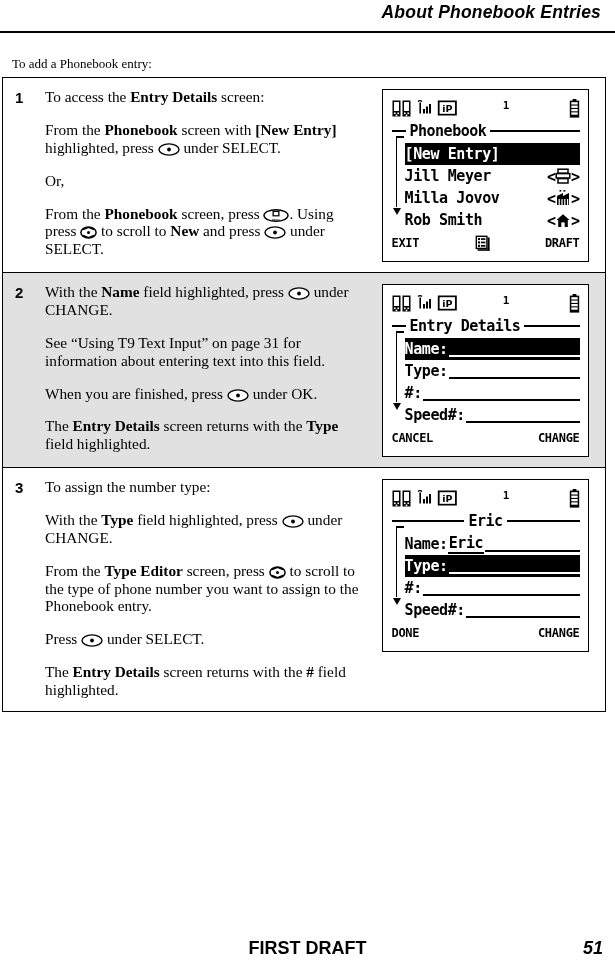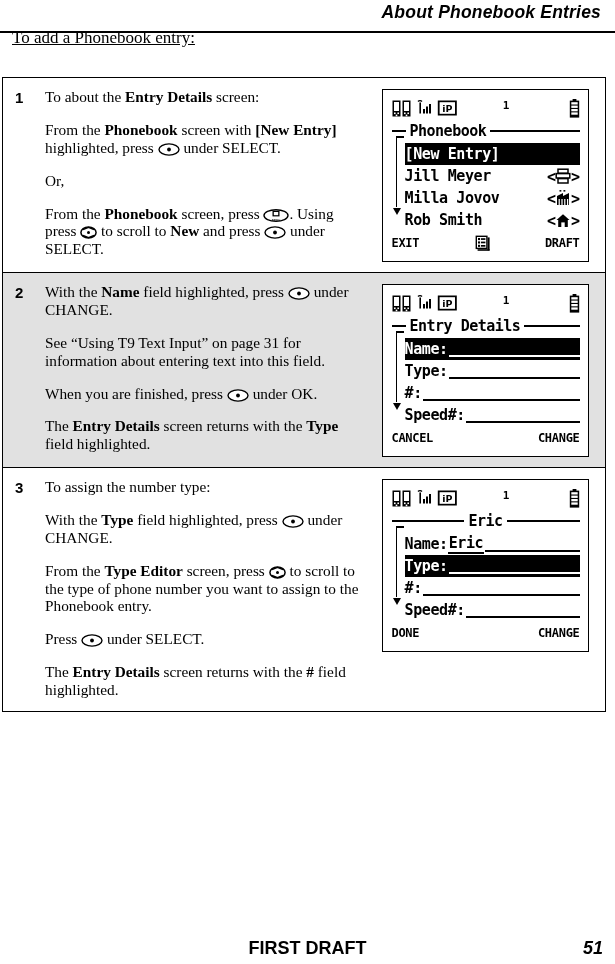--- a/index.html
+++ b/index.html
@@ -12,21 +12,21 @@
 
   
   .runhead{
     position:absolute;left:0;top:2px;width:601px;text-align:right;
     font-family:"Liberation Sans", sans-serif;
     font-weight:bold;font-style:italic;font-size:17.5px;letter-spacing:.2px;
   }
   .headrule{position:absolute;left:0;top:31px;width:615px;height:2px;background:#000;}
 
   
-  .intro{position:absolute;left:12px;top:28px;font-size:17px;text-decoration:underline;}
+  .intro{position:absolute;left:12px;top:56px;font-size:13px;}
 
   
   .proc{
     position:absolute;left:2px;top:77px;width:604px;
     border:1.6px solid #000;box-sizing:border-box;
   }
   .row{display:flex;border-bottom:1.6px solid #000;box-sizing:border-box;}
   .row:last-child{border-bottom:none;}
   .row.shade{background:#e1e1e1;}
   .numcell{width:38px;flex:0 0 38px;padding:11px 0 0 12px;box-sizing:border-box;}
@@ -110,21 +110,21 @@
 
   <div class="runhead">About Phonebook Entries</div>
   <div class="headrule"></div>
 
   <div class="intro">To add a Phonebook entry:</div>
 
   <div class="proc" id="proc">
       <div class="row">
         <div class="numcell"><span class="num">1</span></div>
         <div class="textcell">
-          <p><span>To about the </span><b>Entry Details</b><span> screen:</span></p>
+          <p><span>To access the </span><b>Entry Details</b><span> screen:</span></p>
           <p><span>From the </span><b>Phonebook</b><span> screen with </span><b>[New Entry]</b><span> highlighted, press </span><span class="key"><svg width="22" height="13" viewBox="0 0 22 13">
                 <ellipse cx="11" cy="6.5" rx="10" ry="5.6" fill="#fff" stroke="#000" stroke-width="1.4"></ellipse>
                 <circle cx="11" cy="6.5" r="1.9" fill="#000"></circle>
               </svg></span><span> under SELECT.</span></p>
           <p><span>Or,</span></p>
           <p><span>From the </span><b>Phonebook</b><span> screen, press </span><span class="key"><svg width="26" height="13" viewBox="0 0 26 13">
                 <ellipse cx="13" cy="6.5" rx="12" ry="5.8" fill="#fff" stroke="#000" stroke-width="1.4"></ellipse>
                 <rect x="9.5" y="1.8" width="7" height="5.6" fill="#000"></rect>
                 <rect x="10.8" y="3" width="4.4" height="3.2" fill="#fff"></rect>
                 <text x="13" y="11.6" font-family="DejaVu Sans Mono, monospace" font-size="3.6" text-anchor="middle" fill="#000">menu</text>

